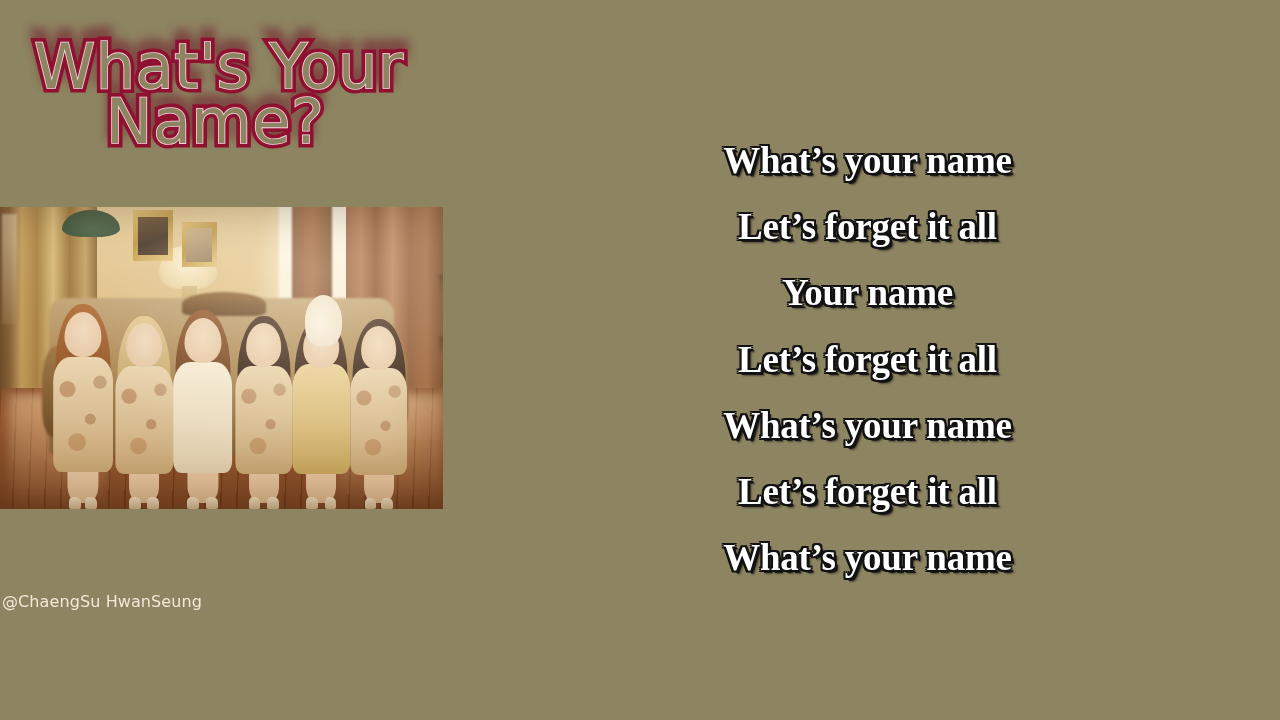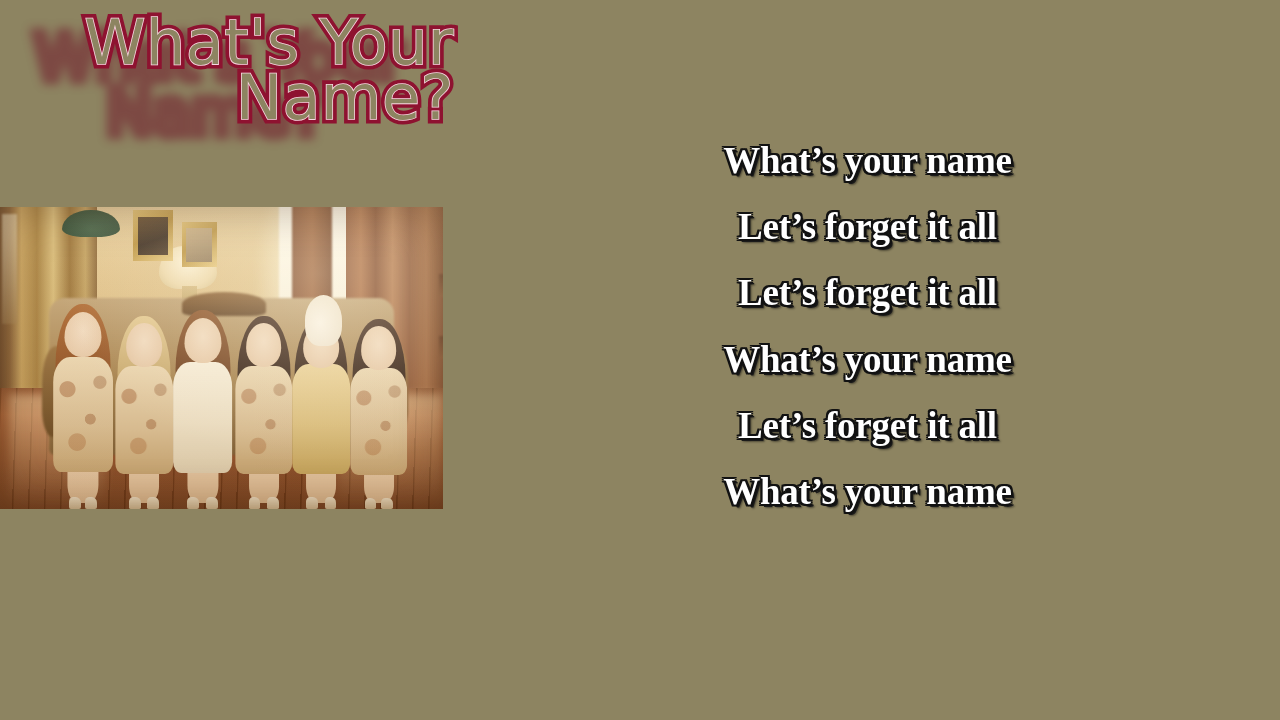--- a/index.html
+++ b/index.html
@@ -14,23 +14,23 @@
 
   #stage {
     position:relative;
     width:1280px; height:720px;
     background:#8d8461;
   }
 
   
   #title-block {
     position:absolute;
-    left:34px; top:16px;
+    left:34px; top:40px;
     width:420px;
-    text-align:right;
+    text-align:left;
     line-height:0.86;
     pointer-events:none;
   }
   .title-line {
     display:block;
     font-family:"DejaVu Sans", sans-serif;
     font-size:62px;
     font-weight:400;
     letter-spacing:0.5px;
     color:#8d8461;
@@ -422,20 +422,22 @@
       </div>
 
     </div>
     <div id="photo-grade"></div>
     <div id="photo-vig"></div>
   </div>
 
   <div id="lyrics">
     <span class="lyric-line">What’s your name</span>
     <span class="lyric-line">Let’s forget it all</span>
+    <span class="lyric-line">Your name</span>
     <span class="lyric-line">Let’s forget it all</span>
     <span class="lyric-line">What’s your name</span>
     <span class="lyric-line">Let’s forget it all</span>
     <span class="lyric-line">What’s your name</span>
   </div>
 
+  <div id="watermark">@ChaengSu HwanSeung</div>
 
 </div>
 
 </body></html>

